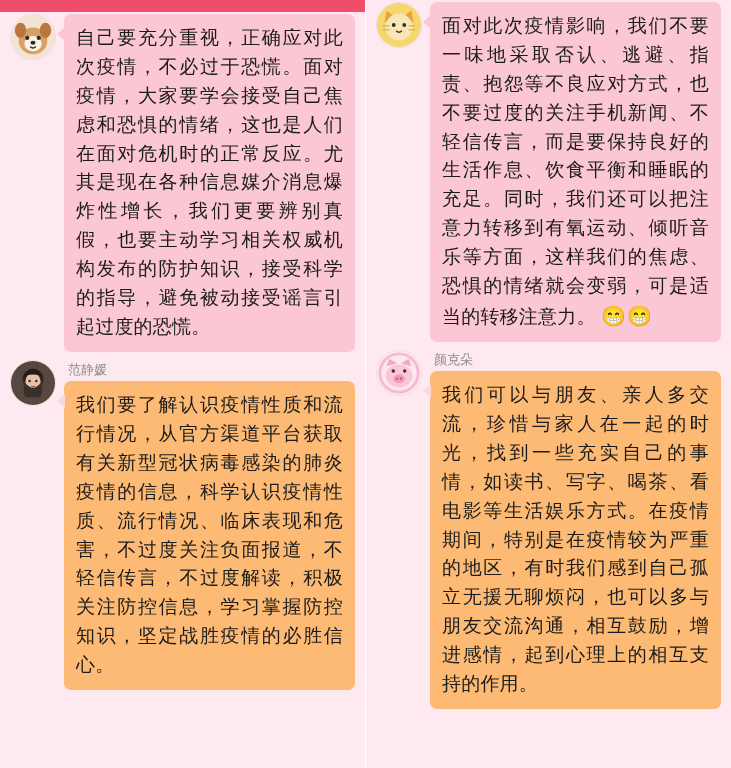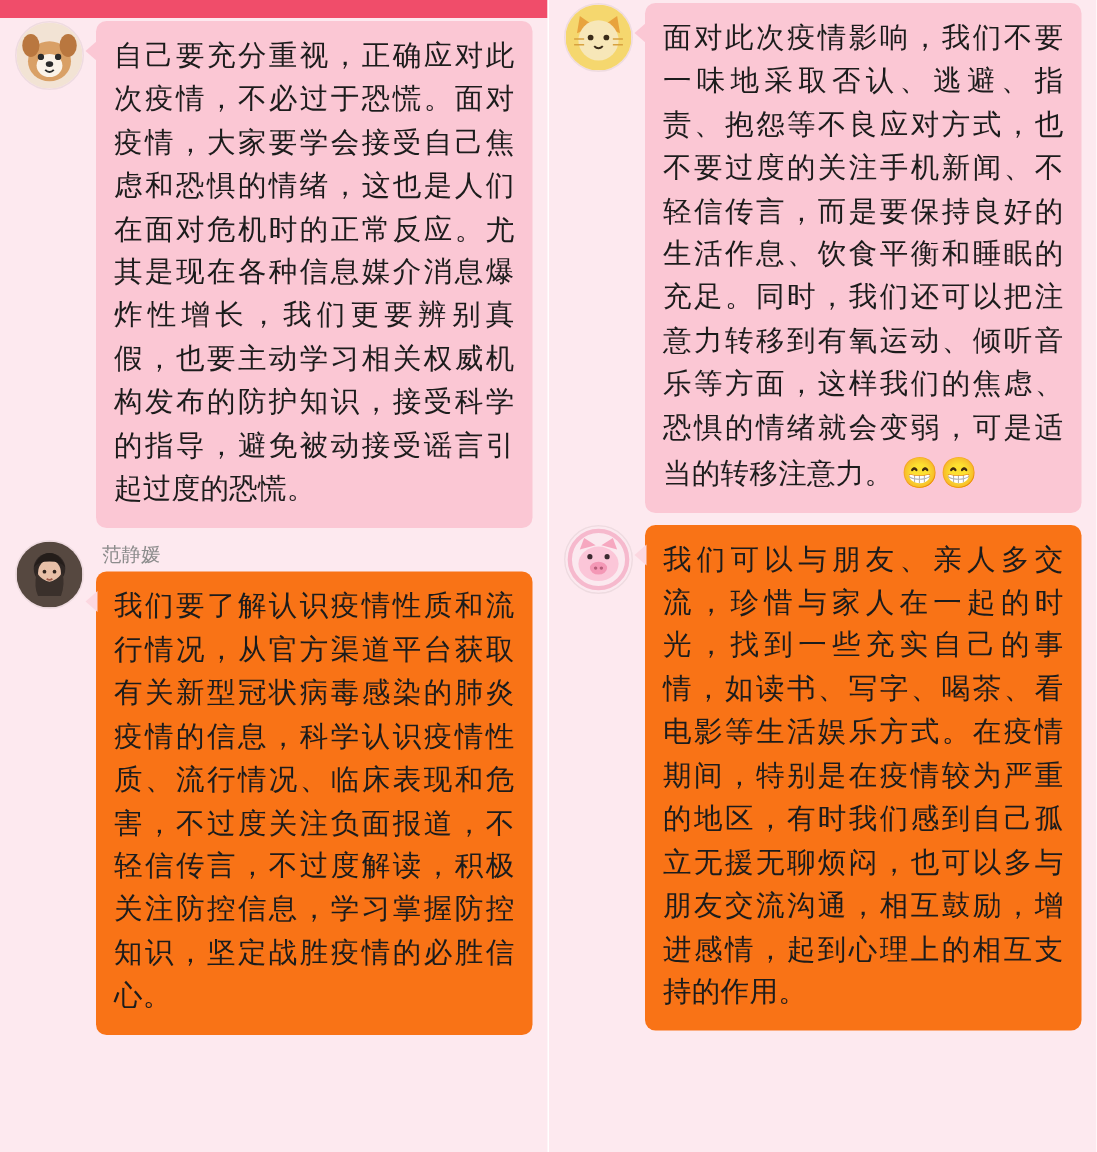--- a/index.html
+++ b/index.html
@@ -76,21 +76,21 @@
     border-radius: 7px;
     padding: 10px 12px;
     font-size: 19px;
     line-height: 1.52;
     color: #1c1c1c;
     text-align: justify;
     word-break: break-all;
     letter-spacing: 0.2px;
   }
   .bubble.light {
-    background: #f97316;
+    background: #fdba74;
   }
   .bubble::before {
     content: "";
     position: absolute;
     left: -7px;
     top: 13px;
     width: 0;
     height: 0;
     border-top: 7px solid transparent;
     border-bottom: 7px solid transparent;
@@ -193,20 +193,21 @@
             <path d="M36 16 l-3 -8 l-8 5z" fill="#f6a8c0"></path>
             <ellipse cx="23" cy="26" rx="14" ry="12" fill="#fbc6d8"></ellipse>
             <ellipse cx="23" cy="29" rx="6" ry="4.5" fill="#f498b6"></ellipse>
             <circle cx="21" cy="29" r="1.2" fill="#b45c78"></circle>
             <circle cx="25" cy="29" r="1.2" fill="#b45c78"></circle>
             <circle cx="17" cy="21" r="1.8" fill="#3b2a30"></circle>
             <circle cx="29" cy="21" r="1.8" fill="#3b2a30"></circle>
           </svg>
         </div>
         <div class="msg-body">
+          <div class="sender">颜克朵</div>
           <div class="bubble light">
             <span>我们可以与朋友、亲人多交流，珍惜与家人在一起的时光，找到一些充实自己的事情，如读书、写字、喝茶、看电影等生活娱乐方式。在疫情期间，特别是在疫情较为严重的地区，有时我们感到自己孤立无援无聊烦闷，也可以多与朋友交流沟通，相互鼓励，增进感情，起到心理上的相互支持的作用。</span>
           </div>
         </div>
       </div>
 
     </div>
   </div>
 
 </div>

